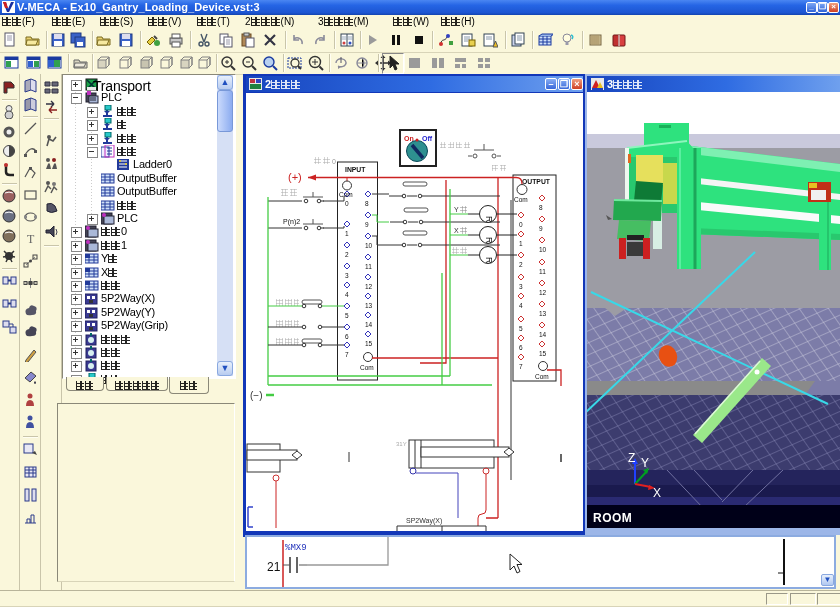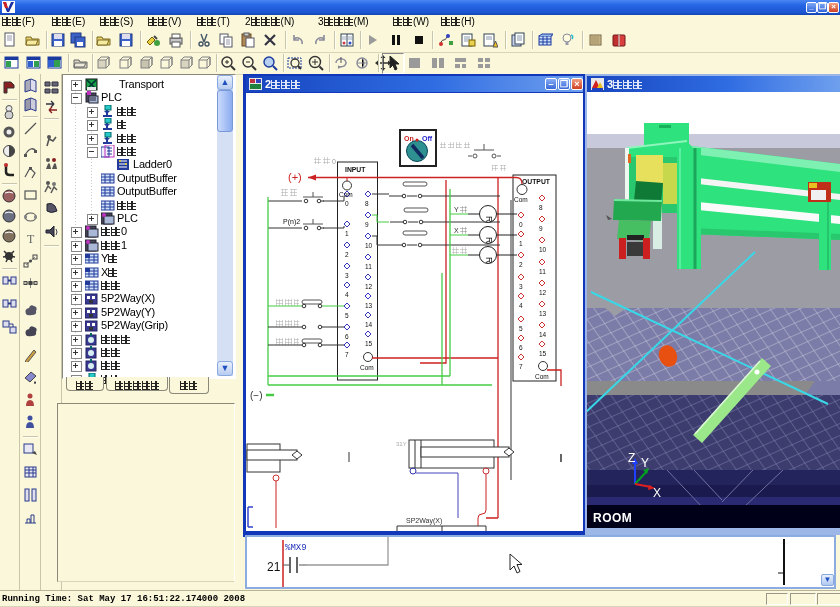--- a/index.html
+++ b/index.html
@@ -18,20 +18,21 @@
 .mb.mbc{background:linear-gradient(180deg,#f0a080,#cf4024);}
 .tbsep{position:absolute;top:2px;width:1px;height:18px;background:#c9c5aa;border-right:1px solid #fffef2;}
 </style></head>
 <body>
 <div class="abs" style="left:0;top:0;width:840px;height:15px;background:linear-gradient(180deg,#4a86f2 0%,#2565e5 35%,#1c55d2 85%,#1243ae 100%);">
  <svg class="abs" style="left:2px;top:1px" width="14" height="13">
       <rect width="13" height="12" fill="#fff"></rect>
       <path d="M1 1 L5 11 L7 11 L12 1 L9 1 L6 8 L4 1 Z" fill="#1a30a0"></path>
       <path d="M1 1 L4 1 L6 7 L3 7 Z" fill="#d02020"></path>
     </svg>
+ <span class="abs" style="left:17px;top:1px;color:#fff;font-weight:bold;font-size:11px;letter-spacing:.1px;white-space:nowrap;">V-MECA - Ex10_Gantry_Loading_Device.vst:3</span>
  <span class="capbtn" style="left:806px">_</span>
  <span class="capbtn" style="left:817px">❐</span>
  <span class="capbtn close" style="left:828px">×</span>
 </div>
 <div class="abs" style="left:0;top:15px;width:840px;height:14px;color:#000;font-size:10px;">
     <span class="abs" style="left:2px;top:1px;white-space:nowrap"><i class="cj"></i><i class="cj"></i>(F)</span>
     <span class="abs" style="left:52px;top:1px;white-space:nowrap"><i class="cj"></i><i class="cj"></i>(E)</span>
     <span class="abs" style="left:100px;top:1px;white-space:nowrap"><i class="cj"></i><i class="cj"></i>(S)</span>
     <span class="abs" style="left:148px;top:1px;white-space:nowrap"><i class="cj"></i><i class="cj"></i>(V)</span>
     <span class="abs" style="left:197px;top:1px;white-space:nowrap"><i class="cj"></i><i class="cj"></i>(T)</span>
@@ -475,21 +476,21 @@
       </g>
     </svg>
     <span class="abs" style="left:8px;top:5px;width:9px;height:9px;border:1px solid #888;background:#fff;"></span>
     <span class="abs" style="left:10px;top:9px;width:5px;height:1px;background:#333;"></span>
     <span class="abs" style="left:12px;top:7px;width:1px;height:5px;background:#333;"></span>
     <svg class="abs" style="left:22px;top:3px" width="14" height="13">
       <rect x="1" y="1" width="11" height="11" fill="#18a048" stroke="#111"></rect>
       <path d="M2 2 L11 11 M11 2 L2 11" stroke="#033" stroke-width="1.6"></path>
       <rect x="2" y="9" width="9" height="3" fill="#e8e8e8"></rect>
     </svg>
-    <span class="abs" style="left:56px;top:3px;font-size:11px;letter-spacing:-0.2px;color:#000;white-space:nowrap;text-align:center;">Transport</span>
+    <span class="abs" style="left:30px;top:3px;font-size:14px;letter-spacing:-0.2px;color:#000;white-space:nowrap;text-align:center;">Transport</span>
     <span class="abs" style="left:8px;top:18px;width:9px;height:9px;border:1px solid #888;background:#fff;"></span>
     <span class="abs" style="left:10px;top:22px;width:5px;height:1px;background:#333;"></span>
     <svg class="abs" style="left:22px;top:16px" width="14" height="13">
       <rect x="1" y="2" width="10" height="9" fill="#445" stroke="#223"></rect>
       <rect x="4" y="5" width="9" height="7" fill="#aab8d8" stroke="#223"></rect>
       <rect x="2" y="0" width="4" height="4" fill="#c030c0"></rect>
       <path d="M5 7 h6 M5 9 h6" stroke="#223"></path>
     </svg>
     <span class="abs" style="left:38px;top:16px;font-size:11px;letter-spacing:-0.2px;color:#000;white-space:nowrap;">PLC</span>
     <span class="abs" style="left:24px;top:32px;width:9px;height:9px;border:1px solid #888;background:#fff;"></span>
@@ -1014,17 +1015,16 @@
       <path d="M43 20 v16 M50 20 v16" stroke="#555" stroke-width="1.8"></path>
       <text x="38" y="13" font-size="9" fill="#2233bb" font-family="Liberation Mono">%MX9</text>
       <path d="M60 28 H141 V0" stroke="#999" stroke-width="1.3" fill="none"></path>
       <path d="M537 2 V48" stroke="#111" stroke-width="2"></path>
       <path d="M531 36 h6" stroke="#111"></path>
       <path d="M263 17 l0 16 4 -4 3 7 3 -1.5 -3 -7 5 0 z" fill="#fff" stroke="#222" stroke-width="1"></path>
     </svg>
     <span class="abs" style="left:574px;top:37px;width:13px;height:12px;border-radius:2px;background:linear-gradient(180deg,#e8f0fc,#b0c8f0);border:1px solid #89a8e0;box-sizing:border-box;color:#2050c0;font-size:8px;text-align:center;line-height:10px;">▼</span>
   </div>
 <div class="abs" style="left:0;top:590px;width:840px;height:17px;border-top:1px solid #b8b49a;background:#faf7db;">
- <span class="abs" style="left:2px;top:3px;font-family:'Liberation Mono',monospace;font-size:9px;font-weight:bold;color:#000;white-space:nowrap;">Running Time: Sat May 17 16:51:22.174000 2008</span>
  <span class="abs inset" style="left:766px;top:2px;width:20px;height:10px;"></span>
  <span class="abs inset" style="left:790px;top:2px;width:24px;height:10px;"></span>
  <span class="abs inset" style="left:817px;top:2px;width:22px;height:10px;"></span>
  <span class="abs" style="left:0;top:15px;width:840px;height:2px;background:#d8d4b8;"></span>
 </div>
 </body></html>

